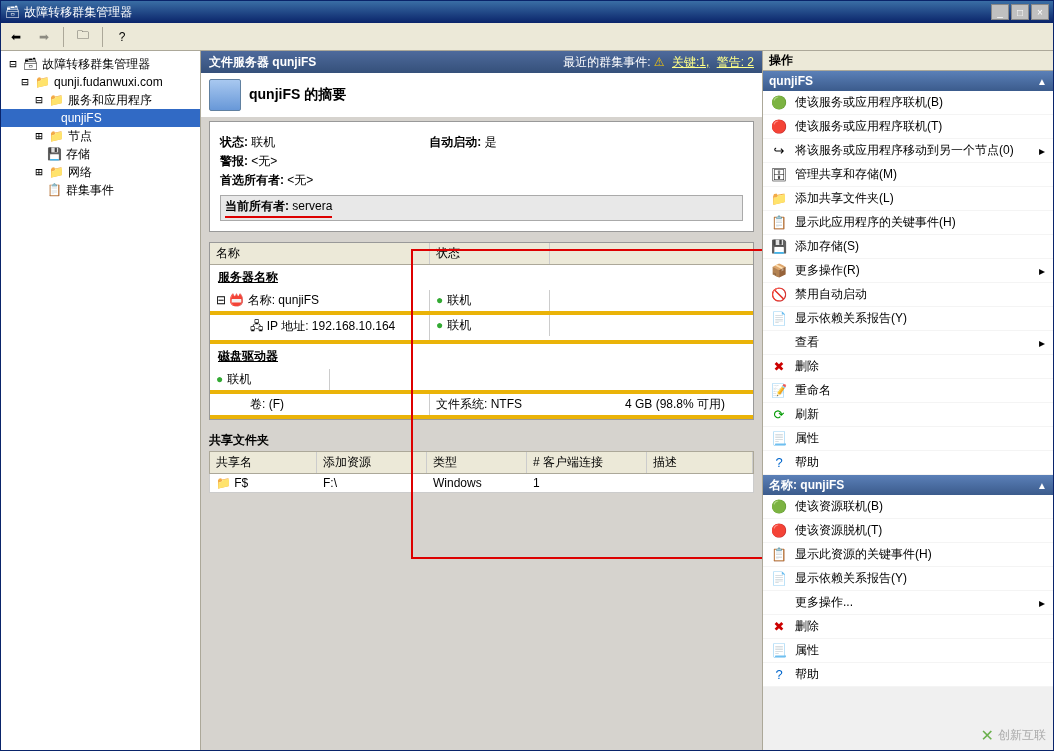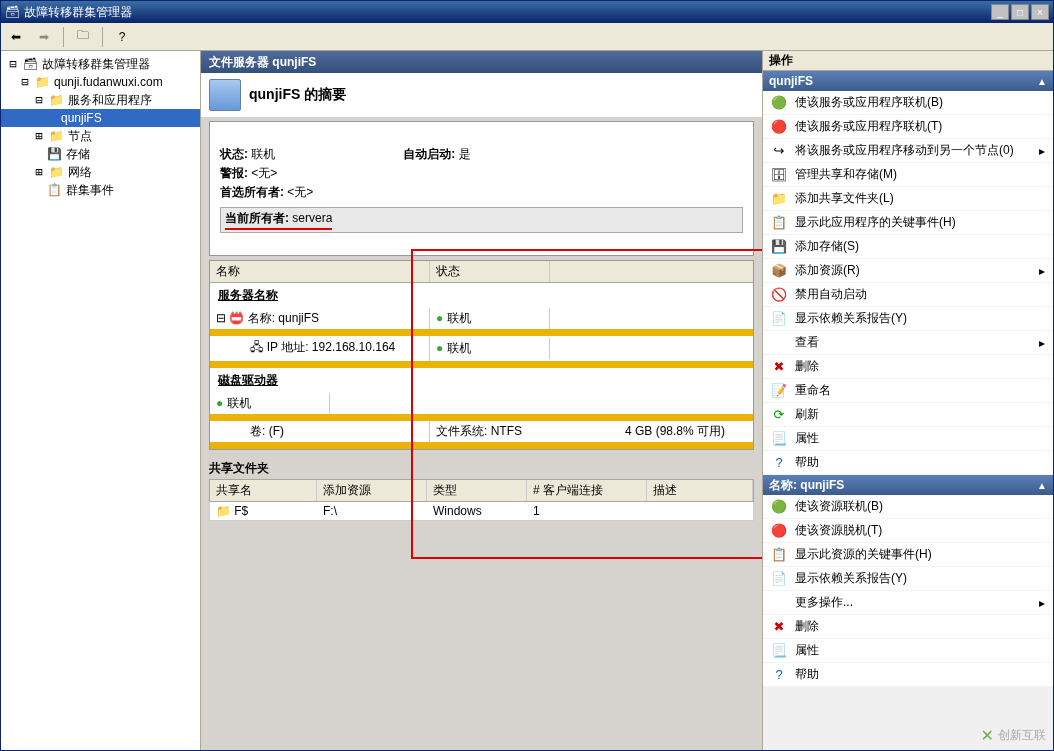--- a/index.html
+++ b/index.html
@@ -18,32 +18,32 @@
 .tree-pane { width:200px; background:#fff; border-right:1px solid #aca899; padding:4px 0; overflow:auto; }
 .tree-item { display:flex; align-items:center; gap:4px; height:18px; padding-left:6px; white-space:nowrap; }
 .tree-item.selected { background:#316ac5; color:#fff; }
 .expander { width:12px; text-align:center; font-family:monospace; }
 .center-pane { flex:1; background:#d6d3ce; display:flex; flex-direction:column; overflow:auto; border-right:1px solid #aca899;}
 .section-header { background:linear-gradient(#4e6a9c, #35507a); color:#fff; height:22px; display:flex; align-items:center; padding:0 8px; font-weight:bold; justify-content:space-between;}
 .section-header a { color:#ff8; text-decoration:underline; margin-left:4px;}
 .events-label { font-weight:normal; }
 .summary-title { display:flex; align-items:center; gap:8px; padding:6px 8px; background:#fff; }
 .summary-title .big { font-size:14px; font-weight:bold; }
-.summary-block { background:#fff; border:1px solid #999; margin:4px 8px; padding:22px 10px; }
+.summary-block { background:#fff; border:1px solid #999; margin:4px 8px; padding:10px 10px; }
 .row { display:flex; gap:40px; margin:2px 0; }
 .highlight-row { background:#e8e8e8; border:1px solid #aaa; margin-top:6px; padding:2px 4px;}
 .underline-red { display:inline-block; border-bottom:2px solid #d00; padding-bottom:1px;}
 .redbox { position:absolute; border:2px solid #d00; pointer-events:none; }
-.grid { background:#fff; border:1px solid #999; margin:4px 8px; }
+.grid { background:#fff; border:1px solid #999; margin:10px 8px; }
 .grid-head { display:flex; background:#ece9d8; border-bottom:1px solid #aca899; }
 .grid-head div, .grid-row div { padding:2px 6px; }
 .col-name { width:220px; border-right:1px solid #ccc;}
 .col-status { width:120px; border-right:1px solid #ccc;}
 .group-header { font-weight:bold; padding:4px 8px; text-decoration: underline;}
-.grid-row { display:flex; align-items:center; border-bottom:7px solid #eab308; }
+.grid-row { display:flex; align-items:flex-start; border-bottom:4px solid #eab308; }
 .status-online::before { content:"●"; color:#3a3; margin-right:4px;}
 .share-section { margin:8px; }
 .share-title { font-weight:bold; padding:2px 0;}
 .share-head { display:flex; background:#ece9d8; border:1px solid #aca899;}
 .share-head div { padding:2px 6px; border-right:1px solid #ccc;}
 .share-row { display:flex; background:#fff; border:1px solid #ccc; border-top:none;}
 .share-row div { padding:2px 6px;}
 .c1{width:107px;} .c2{width:110px;} .c3{width:100px;} .c4{width:120px;} .c5{flex:1;}
 .right-pane { width:290px; background:#f0f0f0; display:flex; flex-direction:column; }
 .right-top { background:#ece9d8; border-bottom:1px solid #aca899; height:20px; display:flex;align-items:center; padding:0 6px; font-weight:bold;}
@@ -93,31 +93,37 @@
       <div class="tree-item" style="padding-left:32px"><span class="expander">⊞</span>📁 <span>节点</span></div>
       <div class="tree-item" style="padding-left:46px">💾 <span>存储</span></div>
       <div class="tree-item" style="padding-left:32px"><span class="expander">⊞</span>📁 <span>网络</span></div>
       <div class="tree-item" style="padding-left:46px">📋 <span>群集事件</span></div>
     </div>
 
     <div class="center-pane">
       <div class="center-wrap">
       <div class="section-header">
         <span>文件服务器 qunjiFS</span>
+        <span class="events-label">
+          <span>最近的群集事件:</span>
+          <span style="color:#fc0">⚠</span>
+          <a href="#">关键:1,</a>
+          <a href="#">警告: 2</a>
+        </span>
       </div>
 
       <div class="summary-title">
         <div class="server-icon"></div>
         <span class="big">qunjiFS 的摘要</span>
       </div>
 
       <div class="summary-block">
         <div class="row">
           <div><b>状态:</b> <span>联机</span></div>
-          <div style="margin-left:88px"><b>自动启动:</b> <span>是</span></div>
+          <div style="margin-left:114px"><b>自动启动:</b> <span>是</span></div>
         </div>
         <div class="row">
               <div><b>警报:</b> <span>&lt;无&gt;</span></div>
             </div>
         <div class="row">
               <div><b>首选所有者:</b> <span>&lt;无&gt;</span></div>
             </div>
         <div class="highlight-row">
           <span class="underline-red"><b>当前所有者:</b> <span>servera</span></span>
         </div>
@@ -201,21 +207,21 @@
         <div class="action-item">
             <span class="ico">📋</span>
             <span>显示此应用程序的关键事件(H)</span>
           </div>
         <div class="action-item">
             <span class="ico">💾</span>
             <span>添加存储(S)</span>
           </div>
         <div class="action-item">
             <span class="ico">📦</span>
-            <span>添加资源(R)</span>
+            <span>更多操作(R)</span>
             <span style="margin-left:auto">▸</span>
           </div>
         <div class="action-item">
             <span class="ico">🚫</span>
             <span>禁用自动启动</span>
           </div>
         <div class="action-item">
             <span class="ico">📄</span>
             <span>显示依赖关系报告(Y)</span>
           </div>

